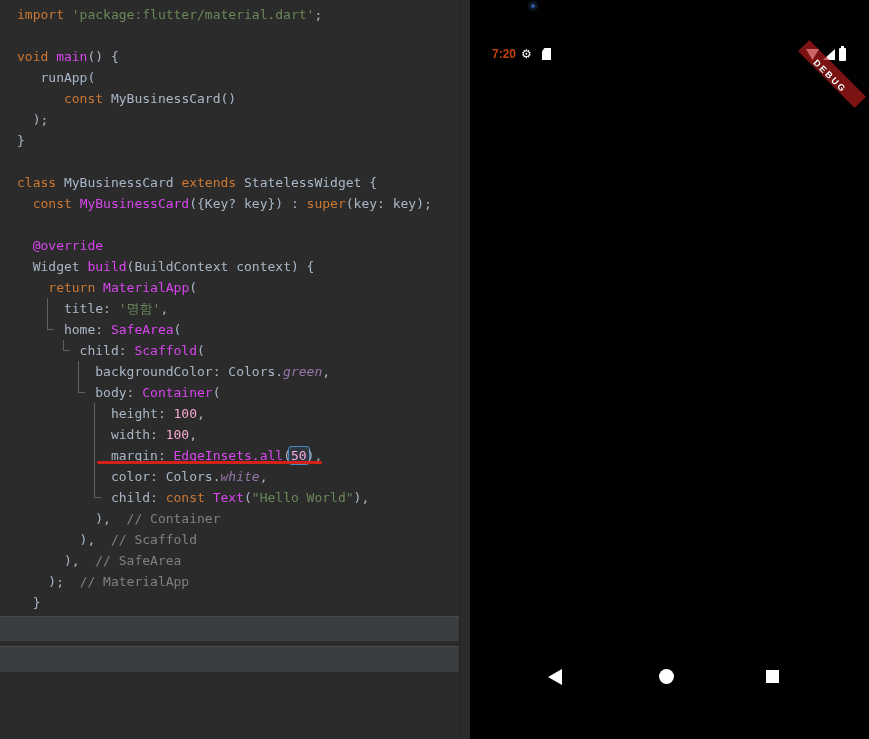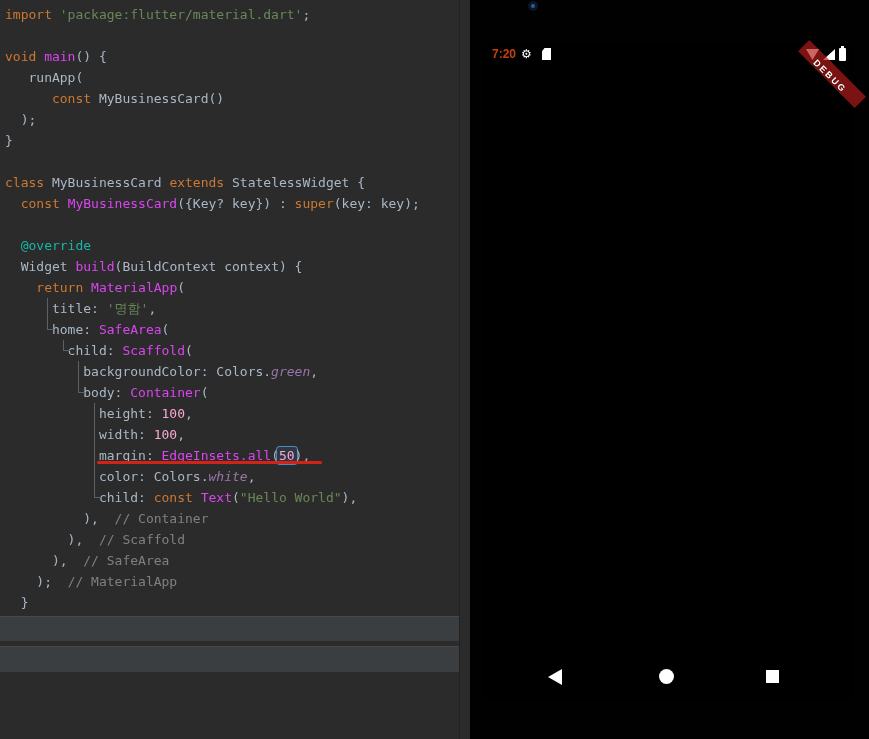--- a/index.html
+++ b/index.html
@@ -6,30 +6,30 @@
   body{
     width:869px;height:739px;position:relative;overflow:hidden;
     background:#000;font-family:"Liberation Sans",sans-serif;
   }
   
   #editor-pane{
     position:absolute;left:0;top:0;width:459px;height:739px;
     background:#2b2b2b;overflow:hidden;
   }
   #code{
-    position:absolute;left:5px;top:4px;
+    position:absolute;left:17px;top:4px;
     font:13px/21px "DejaVu Sans Mono",monospace;
     white-space:pre;color:#a9b7c6;
   }
   .code-line{height:21px;white-space:pre;}
   .tok-kw{color:#cc7832;}
   .tok-str{color:#6a8759;}
   .tok-num{color:#f9a8d4;}
   .tok-fn{color:#d946ef;}
-  .tok-ann{color:#14b8a6;}
+  .tok-ann{color:#d946ef;}
   .tok-cmt{color:#808080;text-align:right;}
   .tok-pl{color:#a9b7c6;}
   .tok-mem{color:#9876aa;font-style:italic;margin-top:14px;}
   .tok-boxed{
     box-shadow:0 0 0 1px #4a8bc2;border-radius:3px;
     background:rgba(64,106,151,0.22);
     padding:1px 2px;margin:-1px -2px;
   }
   .ui-guide{position:absolute;border-left:1px solid #5c6164;border-bottom:1px solid #5c6164;}
   #guide-a{left:47px;top:298px;width:6px;height:31px;}

